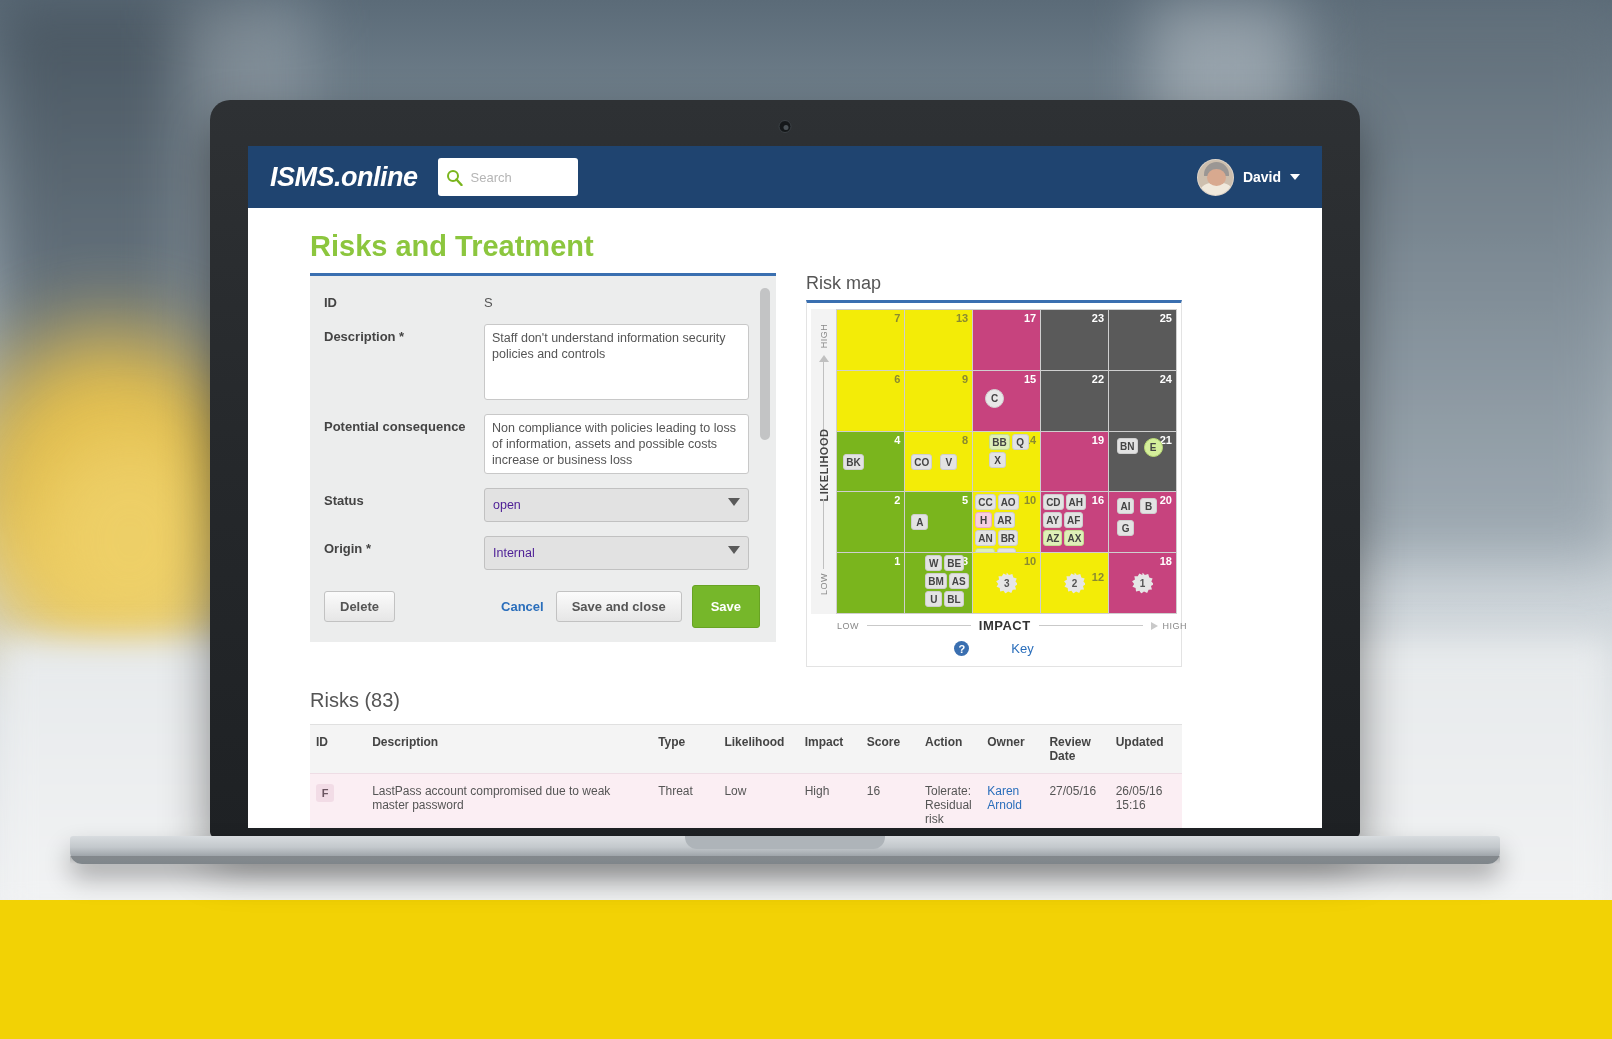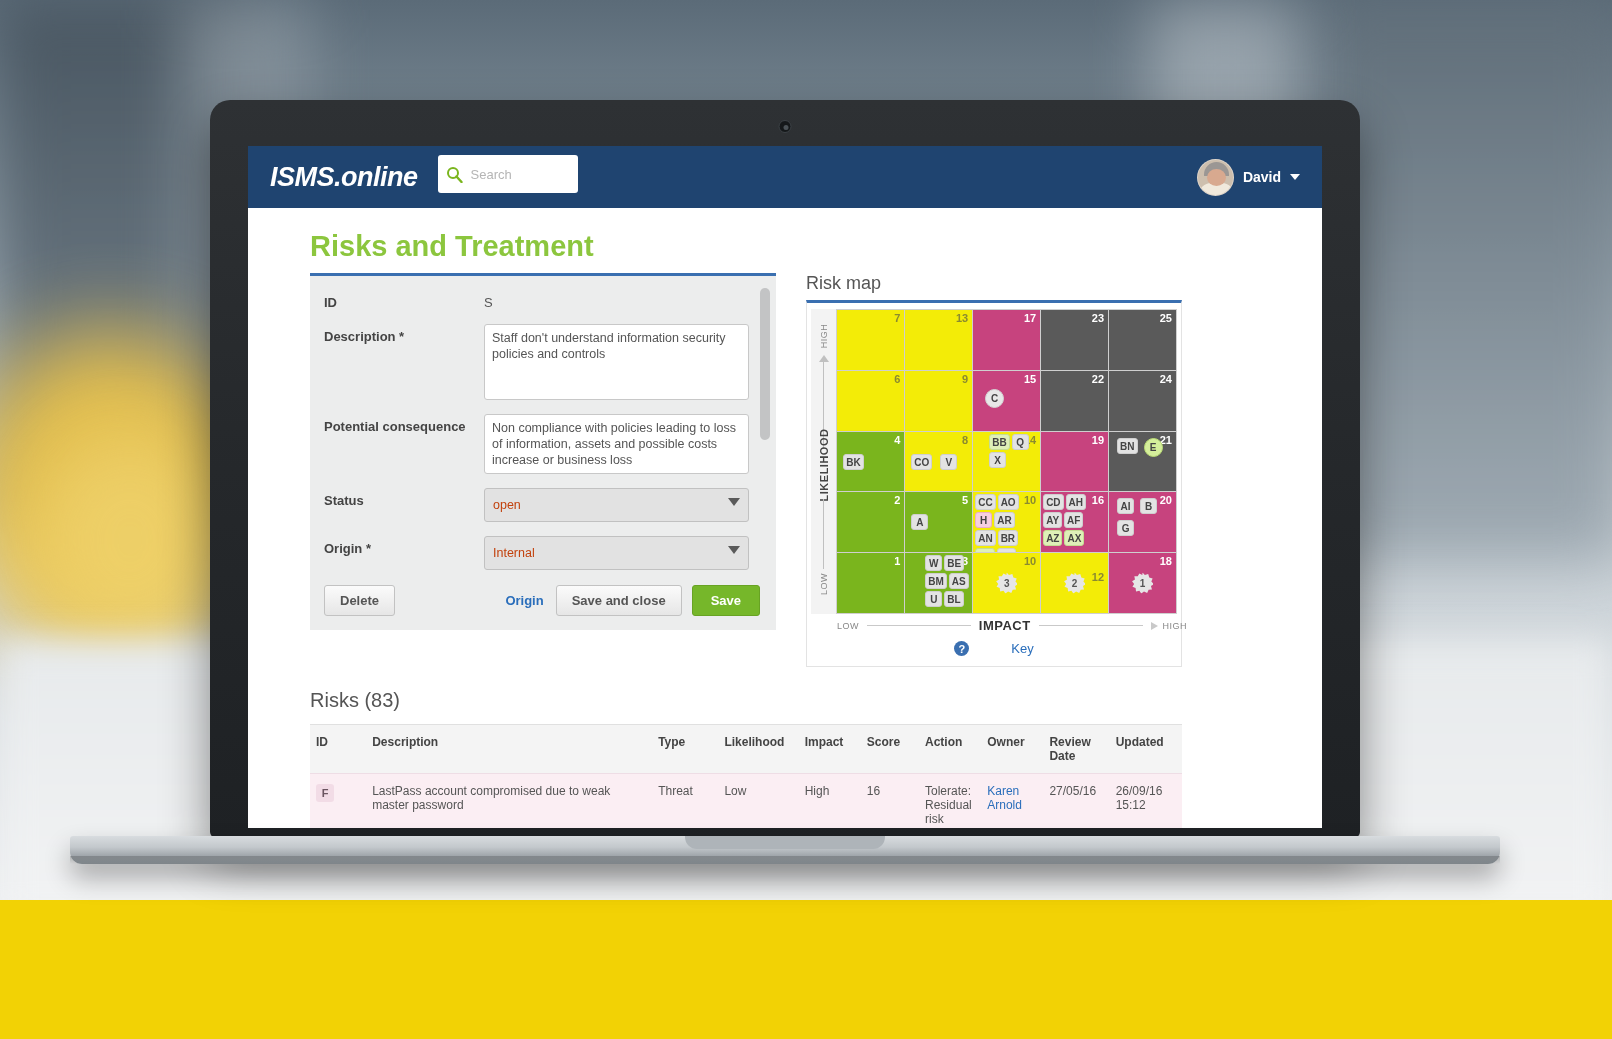--- a/index.html
+++ b/index.html
@@ -48,21 +48,21 @@
     box-shadow:0 14px 26px rgba(0,0,0,.3);
   }
   .base .notch{
     position:absolute;left:50%;top:0;transform:translateX(-50%);
     width:200px;height:13px;background:#aeb4b9;border-radius:0 0 12px 12px;
   }
   .base .shade{position:absolute;left:0;top:20px;width:100%;height:8px;background:linear-gradient(180deg,rgba(0,0,0,.18),rgba(0,0,0,0));}
 
   
   .app{position:absolute;inset:0;background:#fff;}
-  .navbar{height:62px;background:#1f4470;display:flex;align-items:flex-end;padding:15px 22px;position:relative;}
+  .navbar{height:62px;background:#1f4470;display:flex;align-items:center;padding:15px 22px;position:relative;}
   .brand{color:#fff;font-size:27px;font-style:italic;font-weight:bold;letter-spacing:-.5px;font-family:"Liberation Sans",sans-serif;}
   .searchbox{
     margin-left:20px;width:140px;height:38px;background:#fff;border-radius:3px;
     display:flex;align-items:center;padding:0 8px;gap:6px;
   }
   .search-ico{width:17px;height:17px;flex:0 0 auto;}
   .search-ico svg{display:block;}
   .search-inp{border:0;outline:0;font-size:13px;color:#666;width:100%;font-family:"Liberation Sans",sans-serif;background:transparent;}
   .search-inp::placeholder{color:#b5b5b5;}
   .navlinks{margin-left:128px;display:flex;align-items:center;gap:32px;height:62px;}
@@ -91,33 +91,33 @@
   .frow{display:flex;align-items:flex-start;margin-bottom:14px;}
   .flabel{width:160px;flex:0 0 160px;font-size:13px;font-weight:bold;color:#444;padding-top:5px;}
   .fval{font-size:13px;color:#555;padding-top:5px;}
   textarea.finput{
     width:265px;border:1px solid #c8c8c8;border-radius:3px;background:#fff;
     font-size:12.5px;color:#555;font-family:"Liberation Sans",sans-serif;
     padding:5px 7px;resize:none;line-height:16px;outline:none;
   }
   .fsel{
     width:265px;height:26px;border:1px solid #c1c1c1;border-radius:3px;
-    background:#e2e2e2;font-size:12.5px;color:#c2410c;display:flex;align-items:center;
+    background:#e2e2e2;font-size:12.5px;color:#4c1d95;display:flex;align-items:center;
     padding:16px 8px;position:relative;cursor:pointer;
   }
   .fsel .dn{position:absolute;right:8px;top:9px;width:0;height:0;border-left:6px solid transparent;border-right:6px solid transparent;border-top:8px solid #5a5a5a;}
 
   .btnbar{display:flex;align-items:center;padding:10px 16px 14px 14px;background:#eceded;}
   .btn{
     border:1px solid #c2c2c2;border-radius:3px;background:linear-gradient(180deg,#fbfbfb,#e6e6e6);
     font-size:13px;font-weight:bold;color:#555;padding:7px 15px;cursor:pointer;
     font-family:"Liberation Sans",sans-serif;
   }
   .btn-link{background:none;border:0;color:#2a6ebb;font-size:13px;font-weight:bold;cursor:pointer;padding:7px 12px;font-family:"Liberation Sans",sans-serif;}
-  .btn-green{background:#76b72a;border:1px solid #68a323;color:#fff;border-radius:3px;font-size:13px;font-weight:bold;padding:7px 18px;cursor:pointer;font-family:"Liberation Sans",sans-serif;}
+  .btn-green{background:#76b72a;border:1px solid #68a323;color:#fff;border-radius:3px;font-size:13px;font-weight:bold;padding:13px 18px;cursor:pointer;font-family:"Liberation Sans",sans-serif;}
   .spacer{flex:1;}
 
   
   .mappanel{border-top:3px solid #3a6fb0;background:#fff;border:1px solid #e3e3e3;border-top:3px solid #3a6fb0;padding:0;}
   .mapwrap{display:flex;padding:6px 4px 0 4px;}
   .ylab{width:26px;background:#f3f3f3;position:relative;}
   .ylab .vtxt{position:absolute;left:50%;transform:translate(-50%,0) rotate(-90deg);transform-origin:center;white-space:nowrap;font-size:9px;color:#888;letter-spacing:.5px;}
   .ylab .high{top:22px;}
   .ylab .low{top:270px;}
   .ylab .mid{top:150px;font-size:11px;font-weight:bold;color:#444;letter-spacing:.5px;}
@@ -260,21 +260,21 @@
                       <span>Threat</span>
 
                     </div>
                   </div>
 
                 </div>
 
                 <div class="btnbar">
                   <button class="btn">Delete</button>
                   <span class="spacer"></span>
-                  <button class="btn-link">Origin</button>
+                  <button class="btn-link">Cancel</button>
                   <button class="btn">Save and close</button>
                   <span style="width:10px"></span>
                   <button class="btn-green">Save</button>
                 </div>
               </div>
             </div>
 
             <div class="col-right">
               <div class="sec-title">Risk map</div>
               <div class="mappanel">
@@ -470,21 +470,21 @@
                   <td>LastPass account compromised due to weak master password</td>
                   <td>Threat</td>
                   <td>Low</td>
                   <td>High</td>
                   <td>16</td>
                   <td>Tolerate: Residual risk</td>
                   <td>
                     <span class="lnk">Karen Arnold</span>
                   </td>
                   <td>27/05/16</td>
-                  <td>26/09/16 15:12</td>
+                  <td>26/05/16 15:16</td>
                 </tr>
               </tbody>
             </table>
           </div>
 
         </div>
       </div>
     </div>
   </div>
   <div class="base">

